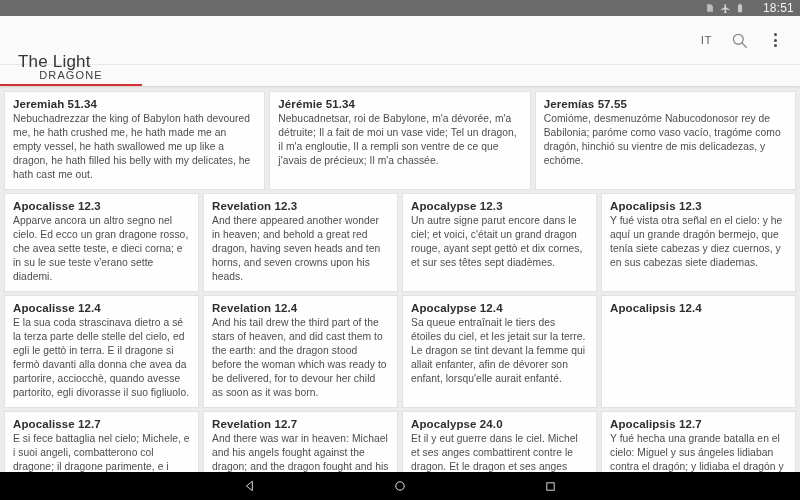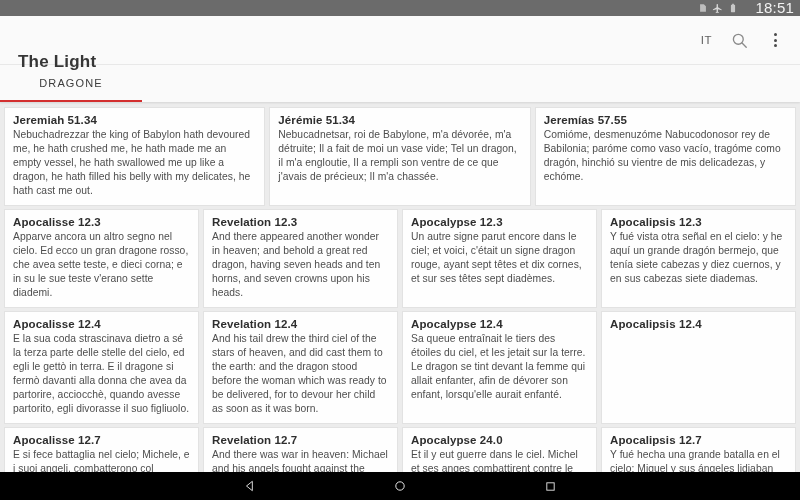--- a/index.html
+++ b/index.html
@@ -30,42 +30,42 @@
   .statusbar .sb-icon {
     display: inline-flex;
     align-items: center;
     justify-content: center;
     width: 11px; height: 11px;
     color: #d8d8d8;
   }
   .statusbar .sb-icon svg { display:block; }
   .sb-clock {
     color: #f2f2f2;
-    font-size: 15px;
+    font-size: 12px;
     line-height: 16px;
     letter-spacing: .2px;
     margin-left: 13px;
   }
 
   
   .appbar {
     height: 48px;
     background: #fafafa;
     display: flex;
     align-items: center;
     padding: 0 14px 0 18px;
     flex: 0 0 auto;
     box-shadow: 0 1px 0 rgba(0,0,0,.07);
     position: relative;
     z-index: 3;
   }
   .app-title {
     font-size: 17px;
     color: #363636;
-    font-weight: 700;
+    font-weight: 400;
     letter-spacing: .2px;
     flex: 1 1 auto;
     margin-top: 44px;
   }
   .appbar-actions {
     display: flex;
     align-items: center;
     gap: 14px;
   }
   .lang-btn {
@@ -78,21 +78,21 @@
     width: 22px; height: 22px;
     display: flex; align-items: center; justify-content: center;
     color: #8a8a8a;
   }
   .icon-btn svg { display: block; }
   .dots { display: flex; flex-direction: column; gap: 2.5px; align-items: center; }
   .dots i { width: 3px; height: 3px; border-radius: 50%; background: #4a4a4a; display: block; }
 
   
   .tabbar {
-    height: 38px;
+    height: 22px;
     background: #fafafa;
     display: flex;
     align-items: stretch;
     flex: 0 0 auto;
     position: relative;
     z-index: 2;
     box-shadow: 0 1px 2px rgba(0,0,0,.10);
   }
   .tab {
     min-width: 110px;
@@ -237,35 +237,35 @@
         <div class="verse-card">
           <div class="verse-ref">Apocalisse 12.3</div>
           <div class="verse-text">Apparve ancora un altro segno nel cielo. Ed ecco un gran dragone rosso, che avea sette teste, e dieci corna; e in su le sue teste v'erano sette diademi.</div>
         </div>
         <div class="verse-card">
           <div class="verse-ref">Revelation 12.3</div>
           <div class="verse-text">And there appeared another wonder in heaven; and behold a great red dragon, having seven heads and ten horns, and seven crowns upon his heads.</div>
         </div>
         <div class="verse-card">
           <div class="verse-ref">Apocalypse 12.3</div>
-          <div class="verse-text">Un autre signe parut encore dans le ciel; et voici, c'était un signe dragon rouge, ayant sept têtes et dix cornes, et sur ses têtes sept diadèmes.</div>
+          <div class="verse-text">Un autre signe parut encore dans le ciel; et voici, c'était un grand dragon rouge, ayant sept gettò et dix cornes, et sur ses têtes sept diadèmes.</div>
         </div>
         <div class="verse-card">
           <div class="verse-ref">Apocalipsis 12.3</div>
           <div class="verse-text">Y fué vista otra señal en el cielo: y he aquí un grande dragón bermejo, que tenía siete cabezas y diez cuernos, y en sus cabezas siete diademas.</div>
         </div>
       </div>
       <div class="verse-row">
         <div class="verse-card">
           <div class="verse-ref">Apocalisse 12.4</div>
           <div class="verse-text">E la sua coda strascinava dietro a sé la terza parte delle stelle del cielo, ed egli le gettò in terra. E il dragone si fermò davanti alla donna che avea da partorire, acciocchè, quando avesse partorito, egli divorasse il suo figliuolo.</div>
         </div>
         <div class="verse-card">
           <div class="verse-ref">Revelation 12.4</div>
-          <div class="verse-text">And his tail drew the third ciel of the stars of heaven, and did cast them to the earth: and the dragon stood before the woman which was ready to be delivered, for to devour her child as soon as it was born.</div>
+          <div class="verse-text">And his tail drew the third part of the stars of heaven, and did cast them to the earth: and the dragon stood before the woman which was ready to be delivered, for to devour her child as soon as it was born.</div>
         </div>
         <div class="verse-card">
           <div class="verse-ref">Apocalypse 12.4</div>
           <div class="verse-text">Sa queue entraînait le tiers des étoiles du ciel, et les jetait sur la terre. Le dragon se tint devant la femme qui allait enfanter, afin de dévorer son enfant, lorsqu'elle aurait enfanté.</div>
         </div>
         <div class="verse-card">
           <div class="verse-ref">Apocalipsis 12.4</div>
         </div>
       </div>
       <div class="verse-row">

